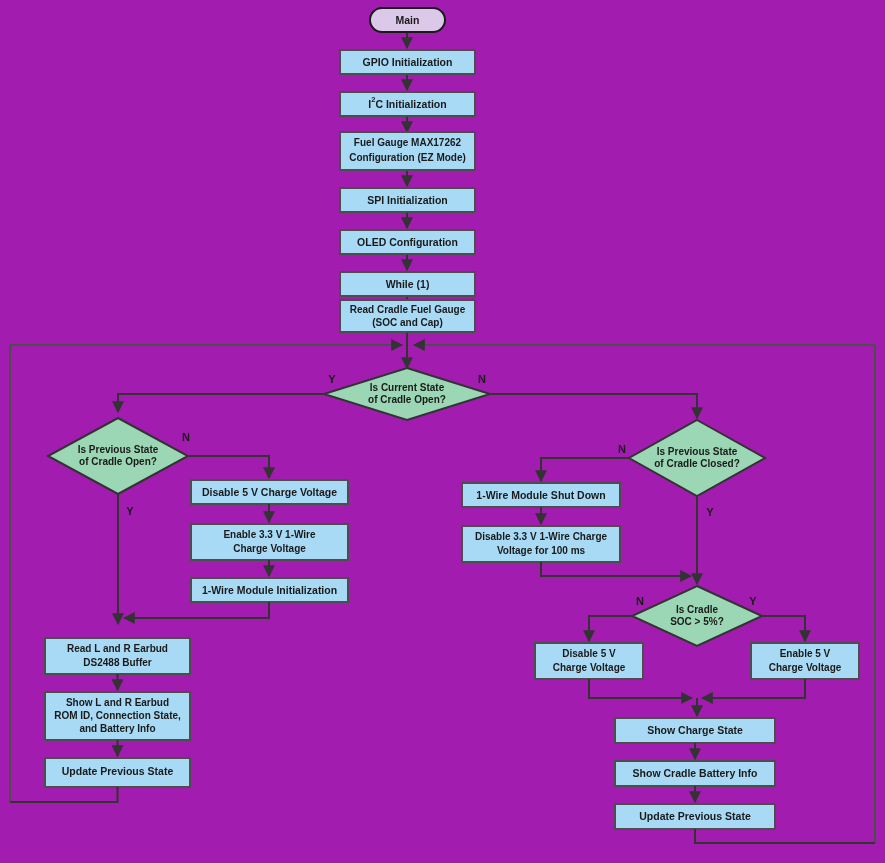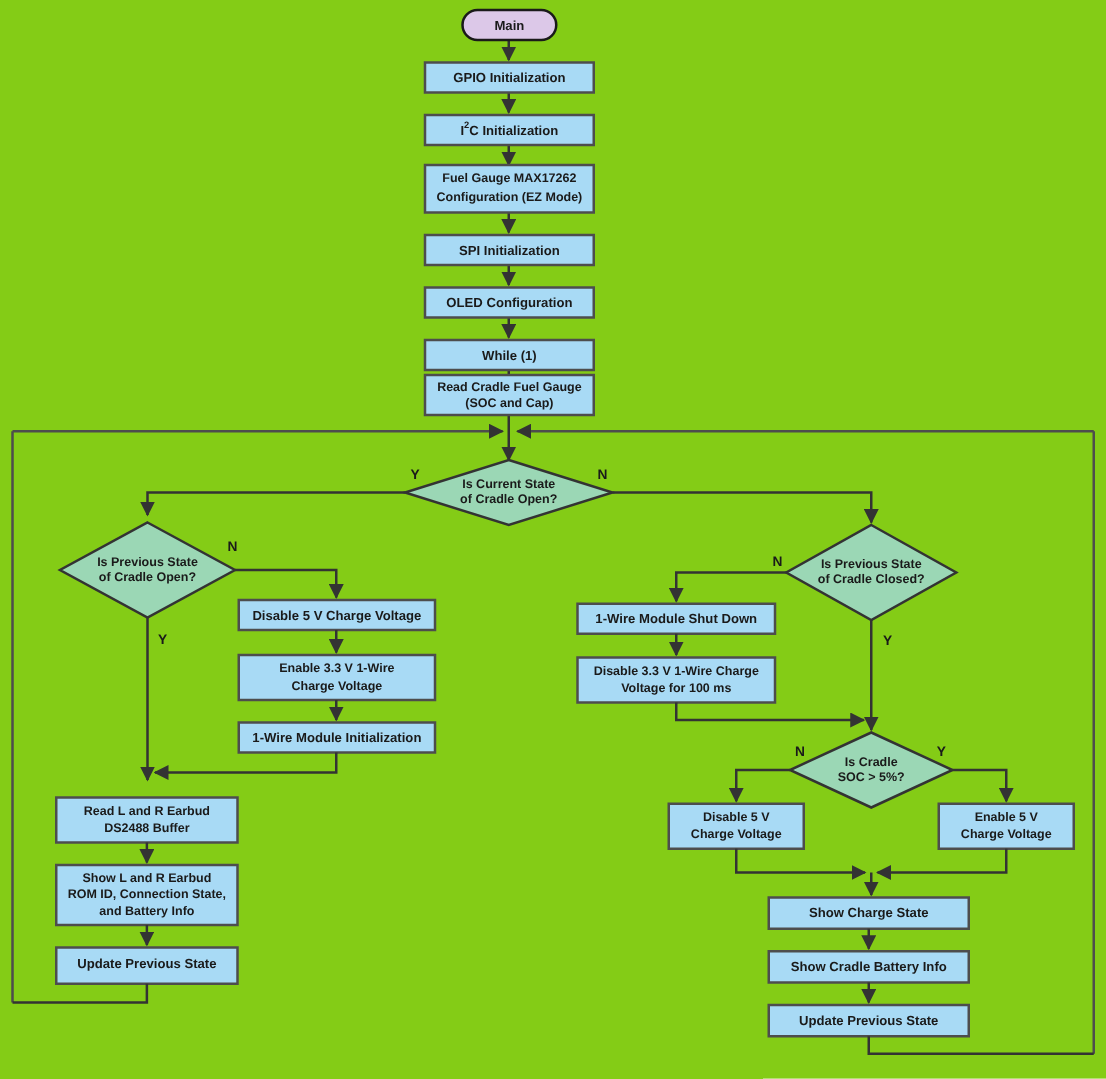--- a/index.html
+++ b/index.html
@@ -4,21 +4,21 @@
 <style>
   html, body {
     margin: 0;
     padding: 0;
     background: #ffffff;
   }
   #root {
     position: relative;
     width: 885px;
     height: 863px;
-    background: #84cc16;
+    background: #a21caf;
     font-family: "Liberation Sans", sans-serif;
   }
   svg#flow {
     display: block;
     width: 885px;
     height: 863px;
   }
   .proc-box {
     fill: #a8daf5;
     stroke: #4d4d4d;

